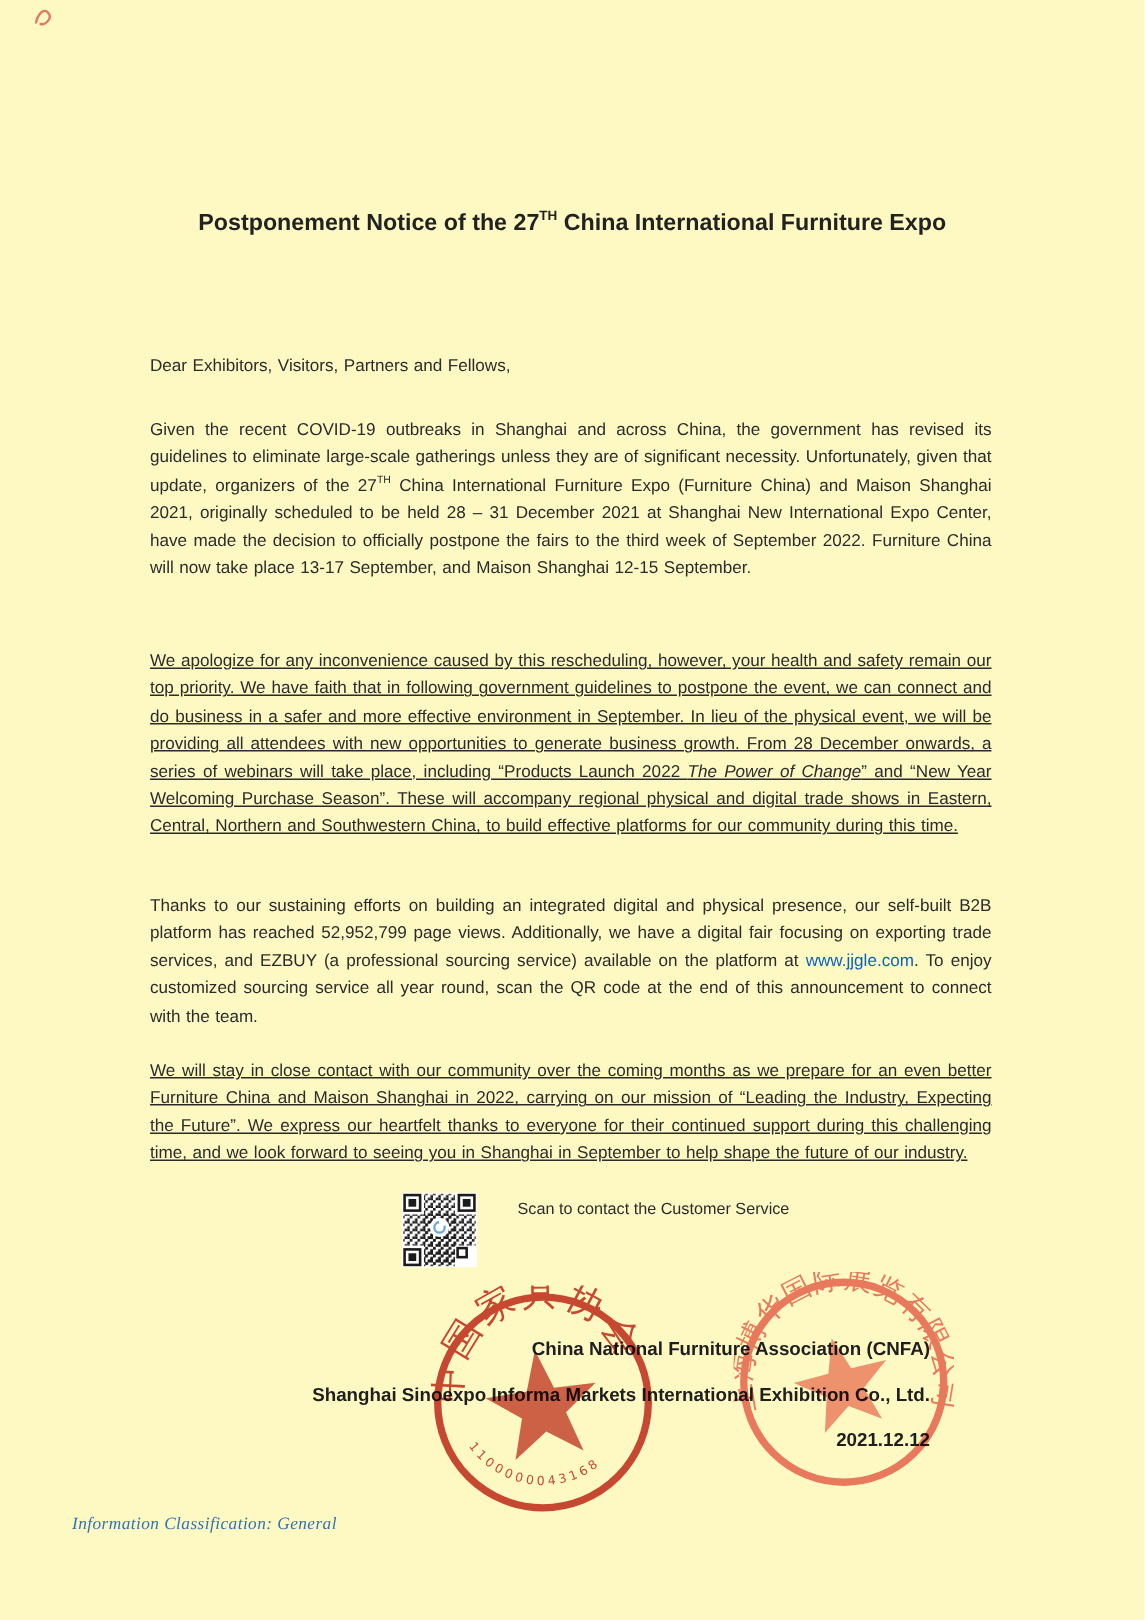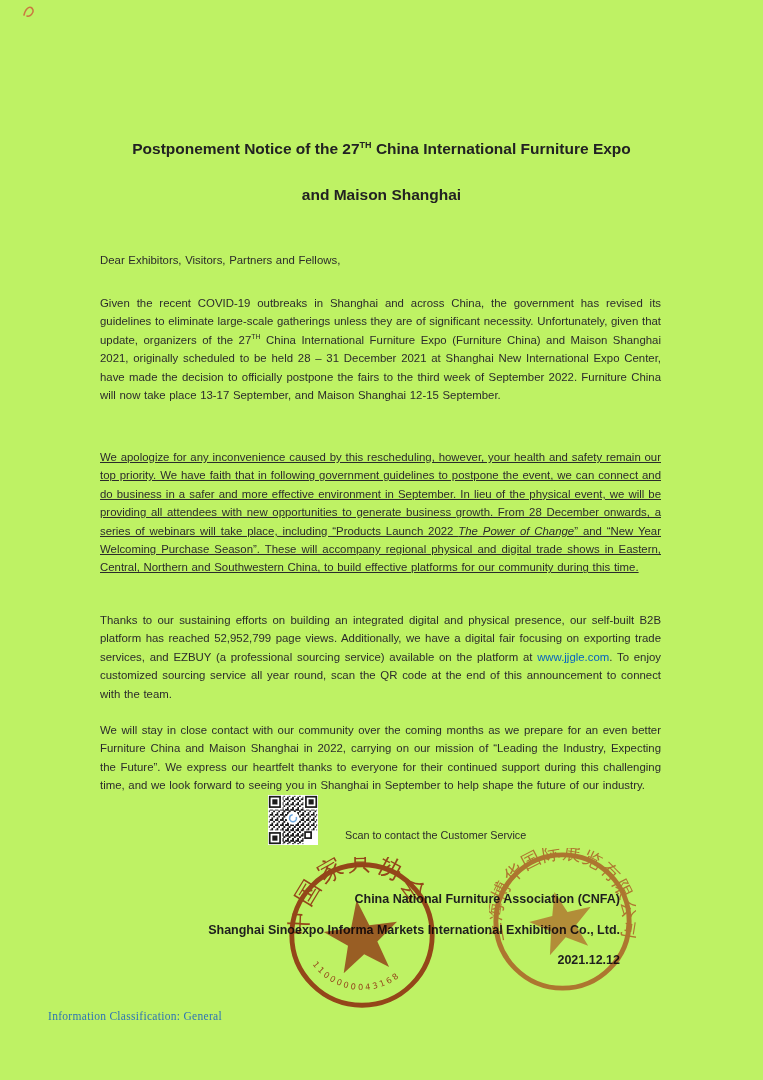--- a/index.html
+++ b/index.html
@@ -6,21 +6,21 @@
   html, body { width: 763px; height: 1080px; }
   body {
     position: relative;
     width: 763px;
     height: 1080px;
     background: #ffffff;
     font-family: "Liberation Sans", sans-serif;
     color: #2b2b2b;
     overflow: hidden;
   }
-  .page { position: absolute; inset: 0; background: #bef264; }
+  .page { position: absolute; inset: 0; background: #fef9c3; }
 
   .title {
     position: absolute;
     top: 126px; left: 0; right: 0;
     text-align: center;
     font-size: 15.5px;
     font-weight: 700;
     line-height: 46px;
     color: #222222;
   }
@@ -28,34 +28,33 @@
 
   .body-text {
     position: absolute;
     left: 100px;
     width: 561px;
     font-size: 11.4px;
     line-height: 18.4px;
     text-align: justify;
     color: #2b2b2b;
     word-spacing: 0.5px;
-    margin-top: 16px;
   }
   .body-text sup { font-size: 7px; vertical-align: super; line-height: 0; }
   .salutation { top: 235px; text-align: left; }
   .para1 { top: 278px; }
   .para2 { top: 432px; text-decoration: underline; }
   .para3 { top: 595px; }
-  .para4 { top: 705px; }
+  .para4 { top: 705px; text-decoration: underline; }
   .italic { font-style: italic; }
   a.doc-link { color: #0563c1; cursor: pointer; }
 
   .qr-wrap { position: absolute; left: 268px; top: 795px; width: 50px; height: 50px; }
   .qr-caption {
-    position: absolute; left: 345px; top: 829px;
+    position: absolute; left: 345px; top: 800px;
     font-size: 10.8px; color: #2b2b2b; white-space: nowrap;
   }
 
   .signature {
     position: absolute;
     top: 884px;
     right: 143px;
     text-align: right;
     font-size: 12.5px;
     font-weight: 600;
@@ -69,36 +68,36 @@
   .stamp-left  { left: 284px; top: 857px; width: 156px; height: 156px; }
   .stamp-right { left: 489px; top: 848px; width: 147px; height: 147px; }
 
   .footer-classification {
     position: absolute;
     left: 48px; top: 1010px;
     font-family: "Liberation Serif", serif;
     font-size: 11.5px;
     letter-spacing: 0.3px;
     color: #2e74b5;
+    font-style: italic;
   }
 
   .corner-mark { position: absolute; left: 22px; top: 4px; width: 16px; height: 16px; opacity: 0.65; }
 </style>
 </head>
 <body>
 
 <div class="page">
 
   <svg class="corner-mark" viewBox="0 0 16 16">
     <path d="M2,11 C4,3 9,1 11,6 C12,9 8,13 5,12" fill="none" stroke="#d03a2e" stroke-width="1.6" stroke-linecap="round"></path>
   </svg>
 
   <div class="title">
     <div><span>Postponement Notice of the 27</span><sup>TH</sup><span> China International Furniture Expo</span></div>
-    <div>and Maison Shanghai</div>
   </div>
 
   <div class="body-text salutation">Dear Exhibitors, Visitors, Partners and Fellows,</div>
 
   <div class="body-text para1"><span>Given the recent COVID-19 outbreaks in Shanghai and across China, the government has revised its guidelines to eliminate large-scale gatherings unless they are of significant necessity. Unfortunately, given that update, organizers of the 27</span><sup>TH</sup><span> China International Furniture Expo (Furniture China) and Maison Shanghai 2021, originally scheduled to be held 28 – 31 December 2021 at Shanghai New International Expo Center, have made the decision to officially postpone the fairs to the third week of September 2022. Furniture China will now take place 13-17 September, and Maison Shanghai 12-15 September.</span></div>
 
   <div class="body-text para2"><span>We apologize for any inconvenience caused by this rescheduling, however, your health and safety remain our top priority. We have faith that in following government guidelines to postpone the event, we can connect and do business in a safer and more effective environment in September. In lieu of the physical event, we will be providing all attendees with new opportunities to generate business growth. From 28 December onwards, a series of webinars will take place, including “Products Launch 2022 </span><span class="italic">The Power of Change</span><span>” and “New Year Welcoming Purchase Season”. These will accompany regional physical and digital trade shows in Eastern, Central, Northern and Southwestern China, to build effective platforms for our community during this time.</span></div>
 
   <div class="body-text para3"><span>Thanks to our sustaining efforts on building an integrated digital and physical presence, our self-built B2B platform has reached 52,952,799 page views. Additionally, we have a digital fair focusing on exporting trade services, and EZBUY (a professional sourcing service) available on the platform at </span><a class="doc-link">www.jjgle.com</a><span>. To enjoy customized sourcing service all year round, scan the QR code at the end of this announcement to connect with the team.</span></div>
 

